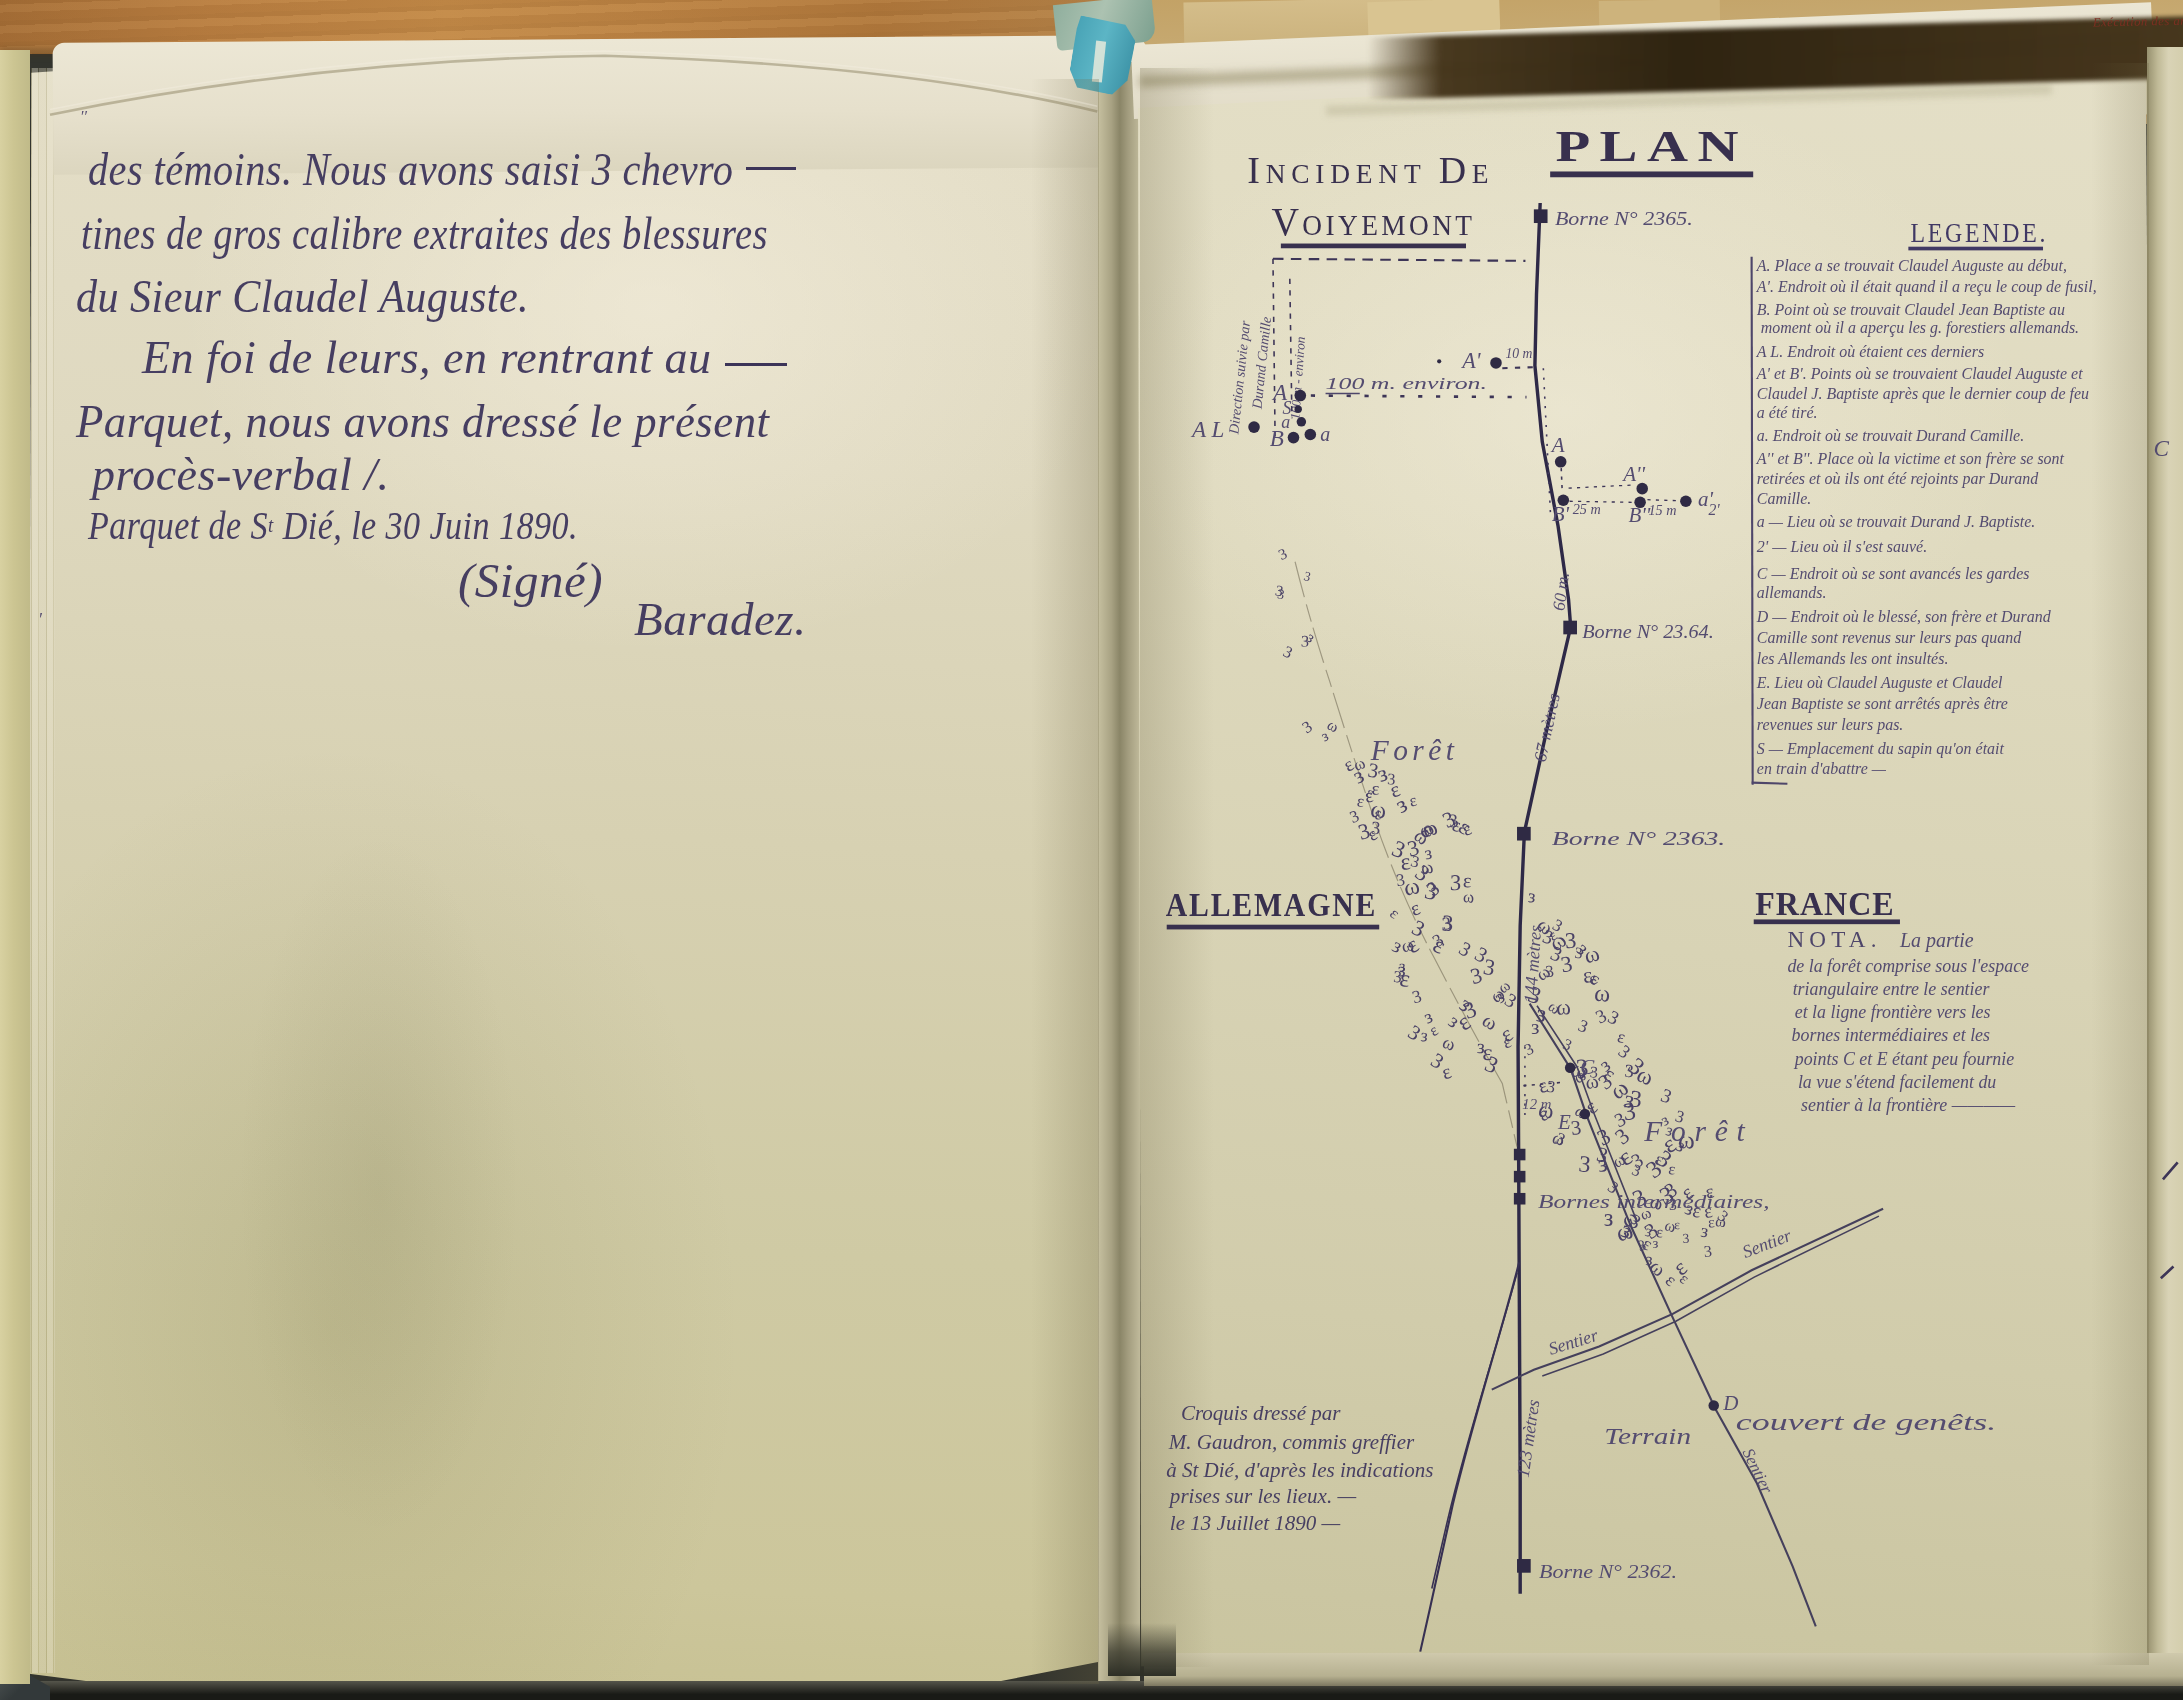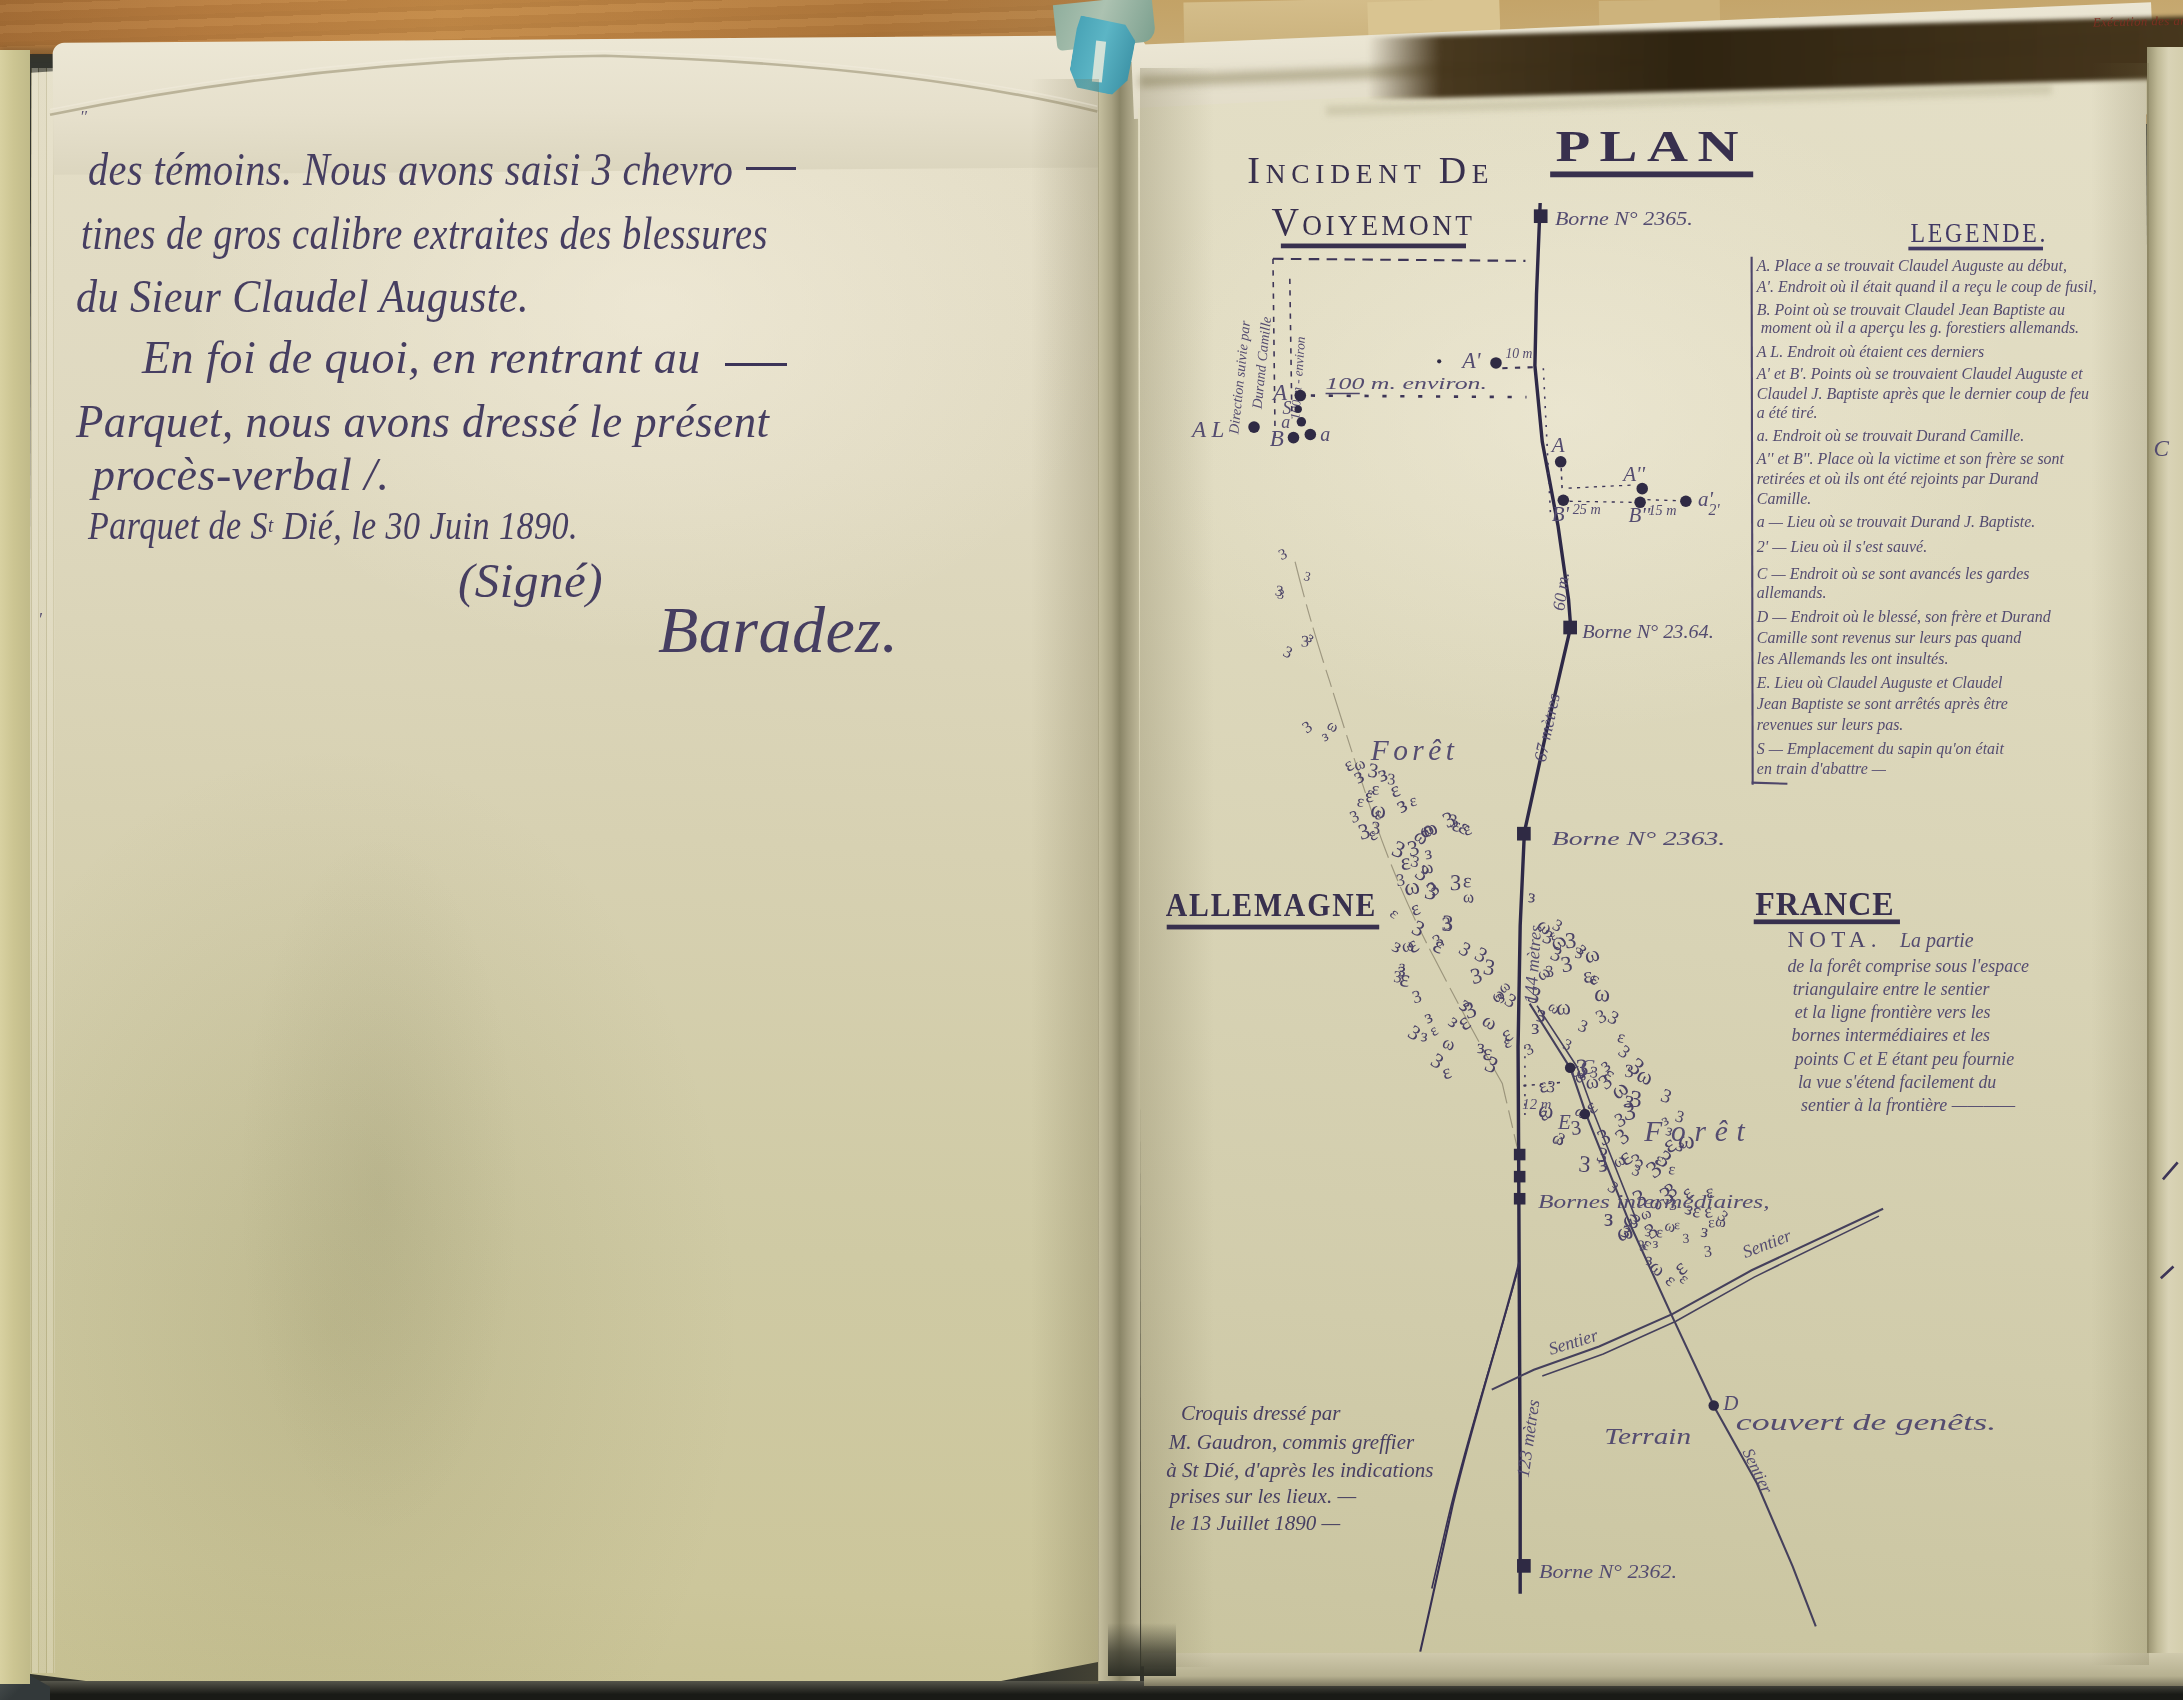--- a/index.html
+++ b/index.html
@@ -113,31 +113,31 @@
 
 <div class="abs" style="left:0; top:50px; width:29.5px; height:1634px;
   background:linear-gradient(90deg,#d8d1a1,#ccc592 45%,#c0ba89);"></div>
 
 <div class="lline" style="left:88px; top:143px; font-size:46px; transform:scaleX(0.876);">des témoins. Nous avons saisi 3 chevro</div>
 
 <div class="lline" style="left:81px; top:207px; font-size:46px; transform:scaleX(0.838);">tines de gros calibre extraites des blessures</div>
 
 <div class="lline" style="left:76px; top:270px; font-size:46px; transform:scaleX(0.916);">du Sieur Claudel Auguste.</div>
 
-<div class="lline" style="left:142px; top:331px; font-size:46px; transform:scaleX(1.0);">En foi de quoi, en rentrant au</div>
+<div class="lline" style="left:142px; top:331px; font-size:46px; transform:scaleX(1.0);">En foi de leurs, en rentrant au</div>
 
 <div class="lline" style="left:76px; top:395px; font-size:46px; transform:scaleX(0.973);">Parquet, nous avons dressé le présent</div>
 
 <div class="lline" style="left:92px; top:448px; font-size:46px; transform:scaleX(1.0);">procès-verbal /.</div>
 
 <div class="lline" style="left:88px; top:502px; font-size:40px; transform:scaleX(0.853);">Parquet de S<span style="font-size:55%;vertical-align:28%">t</span> Dié, le 30 Juin 1890.</div>
 
 <div class="lline" style="left:458px; top:553px; font-size:48px; transform:scaleX(1.02);">(Signé)</div>
 
-<div class="lline" style="left:658px; top:592px; font-size:66px; transform:scaleX(1.0);">Baradez.</div>
+<div class="lline" style="left:634px; top:592px; font-size:47px; transform:scaleX(1.0);">Baradez.</div>
 
 <div class="abs" style="left:746px; top:167px; width:50px; height:2.6px; background:#3c3458;"></div>
 
 <div class="abs" style="left:725px; top:363px; width:62px; height:2.6px; background:#3c3458;"></div>
 
 <svg class="abs" style="left:0; top:0;" width="2183" height="1700" viewBox="0 0 4150 3232" fill="none" stroke="none">
   <g font-family="Liberation Serif" fill="#3a3254">
 
   <path d="M95,218 Q620,112 1150,106 Q1710,122 2086,212" stroke="rgba(112,102,66,0.38)" stroke-width="5" fill="none"></path>
   <path d="M95,208 Q620,103 1150,97 Q1710,113 2086,202" stroke="rgba(246,242,230,0.35)" stroke-width="3" fill="none"></path>

